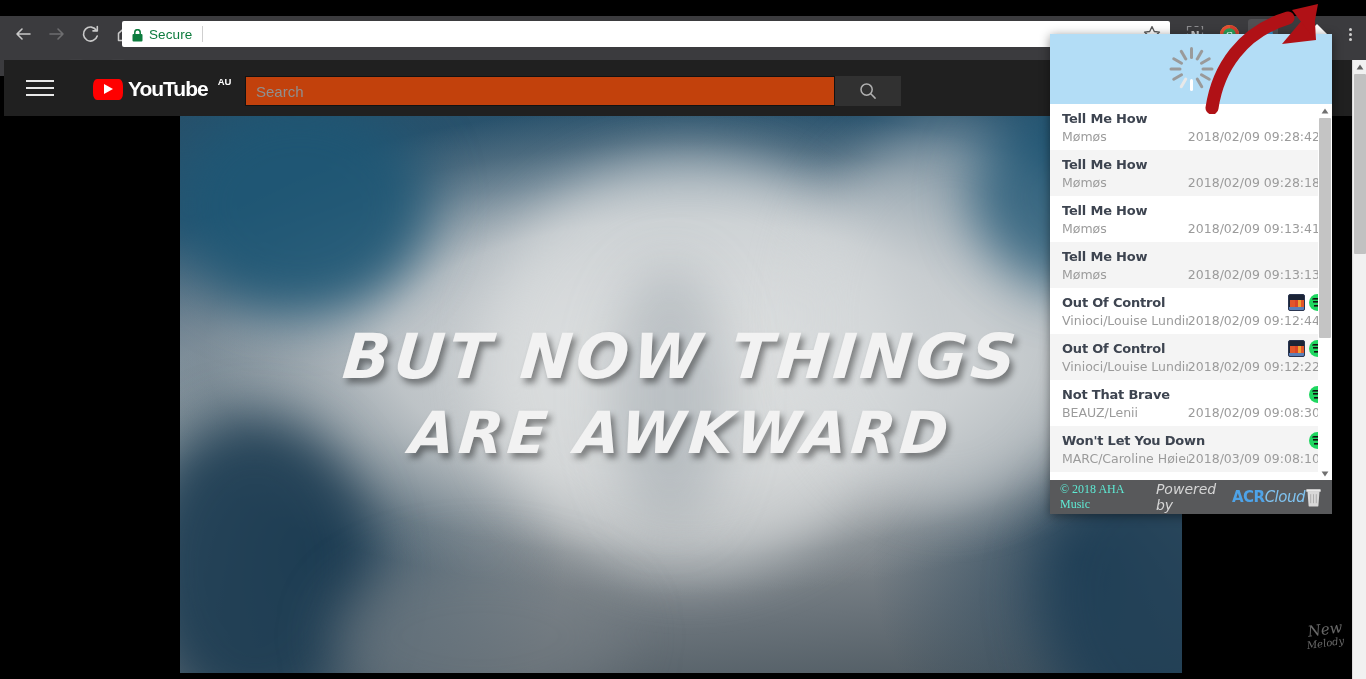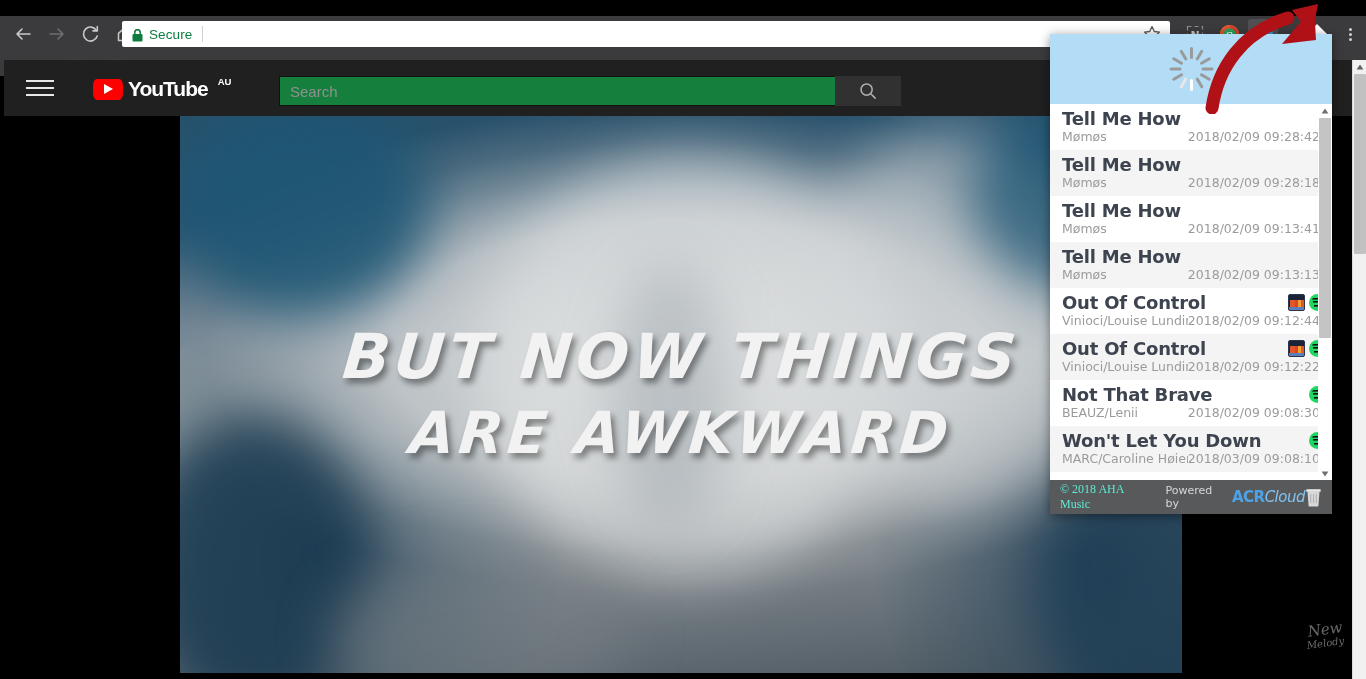--- a/index.html
+++ b/index.html
@@ -46,21 +46,21 @@
   #page { position:absolute; left:4px; top:60px; width:1352px; height:619px; background:#000; overflow:hidden; }
   #yt-header { position:absolute; left:0; top:0; width:1352px; height:56px; background:#202020; display:flex; align-items:center;}
   #hamburger { margin-left:22px; width:28px; height:24px; display:flex; flex-direction:column; justify-content:space-between; padding:4px 0;}
   #hamburger i { display:block; height:2px; background:#e8e8e8; width:100%; }
   #yt-logo { margin-left:39px; display:flex; align-items:flex-start; }
   .yt-play { width:30px; height:21px; background:#ff0000; border-radius:4px/7px; position:relative; margin-right:5px; margin-top:3px;}
   .yt-play:after { content:""; position:absolute; left:11px; top:5px; border-left:9px solid #fff;
                    border-top:5.5px solid transparent; border-bottom:5.5px solid transparent;}
   .yt-word { color:#fff; font-size:21px; font-weight:bold; letter-spacing:-1px; line-height:25px; }
   .yt-sup { color:#fff; font-size:9.5px; font-weight:bold; line-height:11px; margin-left:10px; }
-  #yt-search { position:absolute; left:241px; top:16px; width:590px; height:30px; background:#15803d; border:1px solid #121212;margin-left:34px; }
+  #yt-search { position:absolute; left:241px; top:16px; width:590px; height:30px; background:#c2410c; border:1px solid #121212; }
   #yt-search input { width:100%; height:100%; background:transparent; border:0; outline:0; color:#ddd; font-size:15px; padding:0 10px;
                      font-family:"Liberation Sans", sans-serif;}
   #yt-search input::placeholder { color:#909090; }
   #yt-search-btn { position:absolute; left:831px; top:16px; width:66px; height:30px; background:#313131; display:flex;
                    align-items:center; justify-content:center; }
 
   
   #video-stage { position:absolute; left:0; top:56px; width:1352px; height:563px; background:#000; }
   #video { position:absolute; left:176px; top:0; width:1002px; height:557px; overflow:hidden;
            background:
@@ -91,21 +91,21 @@
            box-shadow:0 2px 10px rgba(0,0,0,0.45); display:flex; flex-direction:column; }
   #popup-pointer { position:absolute; left:1306px; top:24px; width:0; height:0;
                    border-left:11px solid transparent; border-right:11px solid transparent; border-bottom:11px solid #fff; }
   #popup-header { height:70px; background:#b3ddf6; position:relative; flex:0 0 70px; }
   #spinner { position:absolute; left:50%; top:50%; width:44px; height:44px; margin:-22px 0 0 -22px; }
   #spinner i { position:absolute; left:50%; top:0; width:3px; height:12px; margin-left:-1.5px;
                background:#9a9a9a; border-radius:1.5px; transform-origin:1.5px 22px; }
   #list { flex:1 1 auto; overflow:hidden; position:relative; background:#fff; }
   .row { height:46px; position:relative; padding:5px 12px 0 12px; }
   .row.alt { background:#f4f4f4; }
-  .song { font-size:18px; font-weight:bold; color:#3d4450; line-height:19px; white-space:nowrap; overflow:hidden;
+  .song { font-size:13px; font-weight:bold; color:#3d4450; line-height:19px; white-space:nowrap; overflow:hidden;
           font-family:"DejaVu Sans", sans-serif; letter-spacing:-0.2px;}
   .meta { display:flex; justify-content:space-between; align-items:baseline; margin-top:1px; }
   .artist { font-size:12.5px; color:#9b9b9b; white-space:nowrap; overflow:hidden; font-family:"DejaVu Sans", sans-serif;}
   .time { font-size:12.5px; color:#9b9b9b; white-space:nowrap; font-family:"DejaVu Sans", sans-serif;}
   .badges { position:absolute; right:6px; top:6px; display:flex; gap:4px; align-items:center;}
   .badge-spotify { width:17px; height:17px; border-radius:50%; background:#1ed760; position:relative; flex:0 0 17px;}
   .badge-spotify:before { content:""; position:absolute; left:2.5px; top:4px; width:12px; height:9px;
       background:
         linear-gradient(#111 0 0) 0 0/12px 1.6px no-repeat,
         linear-gradient(#111 0 0) 1px 3.4px/10px 1.6px no-repeat,
@@ -117,21 +117,21 @@
                         background:linear-gradient(90deg,#e2562a 0 35%, #d8442a 35% 55%, #f0a030 55% 75%, #e2562a 75% 100%); }
   .badge-album:after { content:""; position:absolute; left:0; bottom:0; width:17px; height:3px; background:#5b7fb8;}
 
   #list-scrollbar { position:absolute; right:0; top:0; width:14px; height:100%; background:#fff; }
   .sb-arrow { position:absolute; left:0; width:14px; height:13px; display:flex; align-items:center; justify-content:center;}
   .sb-arrow.up { top:0; } .sb-arrow.down { bottom:0; }
   #list-sb-thumb { position:absolute; left:1px; top:14px; width:12px; height:220px; background:#c4c4c4; border-radius:1px;}
 
   #popup-footer { flex:0 0 34px; height:34px; background:#58595b; display:flex; align-items:center; padding:0 10px; }
   .copyright { color:#5eead4; font-size:12px; font-family:Liberation Serif, serif; }
-  .powered { color:#d6d6d6; font-size:11px; margin-left:12px; font-family:"DejaVu Sans", sans-serif;}
+  .powered { color:#d6d6d6; font-size:14px; margin-left:12px; font-family:"DejaVu Sans", sans-serif;font-style:italic;}
   .acr { font-size:15px; font-weight:bold; color:#4ea3e8; margin-left:5px; font-family:"DejaVu Sans", sans-serif; letter-spacing:-0.5px;}
   .acr .cloud { font-weight:normal; font-style:italic; color:#7fc2ef; }
   #trash-icon { margin-left:auto; width:17px; height:20px; position:relative; }
 
   
   #red-arrow { position:absolute; left:1196px; top:-4px; width:148px; height:118px; pointer-events:none; }
 </style>
 </head>
 <body>
 

